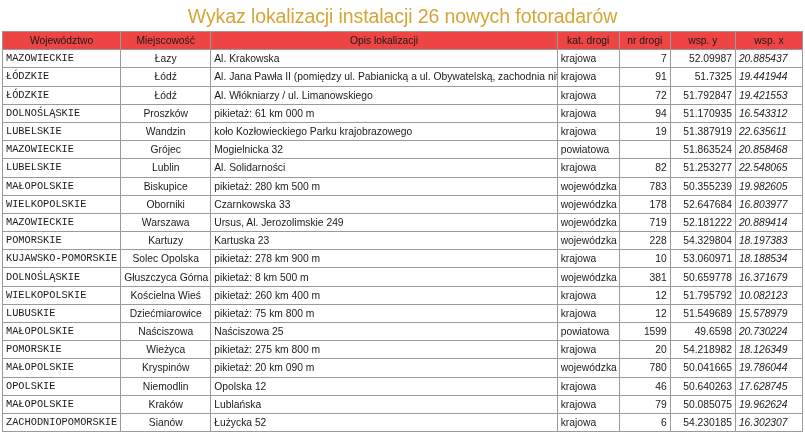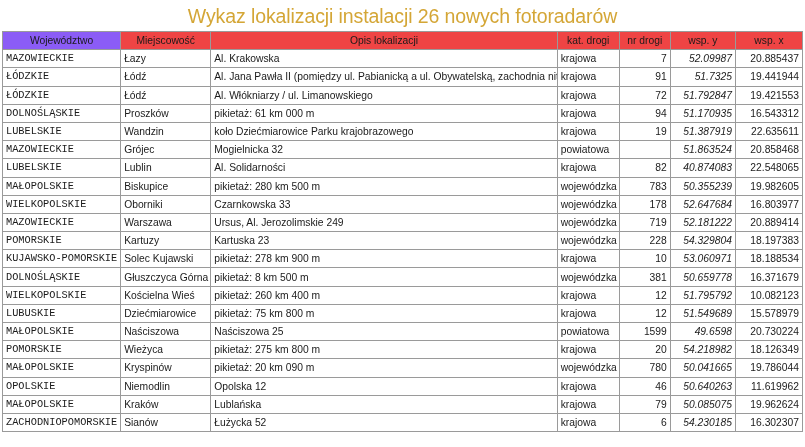--- a/index.html
+++ b/index.html
@@ -51,37 +51,37 @@
   }
   thead th {
     text-align: center;
     background: #ef4444;
     font-size: 10.4px;
     height: 15px;
     border: 1px solid #9a9a9a;
     color: #1a1a1a;
   }
   thead th.first-head {
-    background: #8b5cf6;
+    background: #ef4444;
   }
   col.c-woj     { width: 118px; }
   col.c-miej    { width: 90px;  }
   col.c-opis    { width: 346px; }
   col.c-kat     { width: 62px;  }
   col.c-nr      { width: 51px;  }
   col.c-wspy    { width: 65px;  }
   col.c-wspx    { width: 67px;  }
 
   td.woj  { text-align: left; font-family: Liberation Mono, monospace; }
-  td.miej { text-align: left; font-weight: bold; }
+  td.miej { text-align: center; font-weight: bold; }
   td.opis { text-align: left; }
   td.kat  { text-align: left; padding-left: 5px; }
   td.nr   { text-align: right; padding-right: 3px; }
-  td.wspy { text-align: right; padding-right: 3px; font-style: italic; }
-  td.wspx { text-align: right; padding-right: 3px; }
+  td.wspy { text-align: right; padding-right: 3px; }
+  td.wspx { padding-right: 3px; font-style: italic; }
 </style>
 </head>
 <body>
 
 <div class="page">
 
   <div class="title">Wykaz lokalizacji instalacji 26 nowych fotoradarów</div>
 
   <table class="radar-table">
     <colgroup>
@@ -137,42 +137,42 @@
           <td class="miej">Proszków</td>
           <td class="opis">pikietaż: 61 km 000 m</td>
           <td class="kat">krajowa</td>
           <td class="nr">94</td>
           <td class="wspy">51.170935</td>
           <td class="wspx">16.543312</td>
         </tr>
         <tr>
           <td class="woj">LUBELSKIE</td>
           <td class="miej">Wandzin</td>
-          <td class="opis">koło Dziećmiarowice Parku krajobrazowego</td>
+          <td class="opis">koło Kozłowieckiego Parku krajobrazowego</td>
           <td class="kat">krajowa</td>
           <td class="nr">19</td>
           <td class="wspy">51.387919</td>
           <td class="wspx">22.635611</td>
         </tr>
         <tr>
           <td class="woj">MAZOWIECKIE</td>
           <td class="miej">Grójec</td>
           <td class="opis">Mogielnicka 32</td>
           <td class="kat">powiatowa</td>
           <td class="nr"></td>
           <td class="wspy">51.863524</td>
           <td class="wspx">20.858468</td>
         </tr>
         <tr>
           <td class="woj">LUBELSKIE</td>
           <td class="miej">Lublin</td>
           <td class="opis">Al. Solidarności</td>
           <td class="kat">krajowa</td>
           <td class="nr">82</td>
-          <td class="wspy">40.874083</td>
+          <td class="wspy">51.253277</td>
           <td class="wspx">22.548065</td>
         </tr>
         <tr>
           <td class="woj">MAŁOPOLSKIE</td>
           <td class="miej">Biskupice</td>
           <td class="opis">pikietaż: 280 km 500 m</td>
           <td class="kat">wojewódzka</td>
           <td class="nr">783</td>
           <td class="wspy">50.355239</td>
           <td class="wspx">19.982605</td>
@@ -199,21 +199,21 @@
           <td class="woj">POMORSKIE</td>
           <td class="miej">Kartuzy</td>
           <td class="opis">Kartuska 23</td>
           <td class="kat">wojewódzka</td>
           <td class="nr">228</td>
           <td class="wspy">54.329804</td>
           <td class="wspx">18.197383</td>
         </tr>
         <tr>
           <td class="woj">KUJAWSKO-POMORSKIE</td>
-          <td class="miej">Solec Kujawski</td>
+          <td class="miej">Solec Opolska</td>
           <td class="opis">pikietaż: 278 km 900 m</td>
           <td class="kat">krajowa</td>
           <td class="nr">10</td>
           <td class="wspy">53.060971</td>
           <td class="wspx">18.188534</td>
         </tr>
         <tr>
           <td class="woj">DOLNOŚLĄSKIE</td>
           <td class="miej">Głuszczyca Górna</td>
           <td class="opis">pikietaż: 8 km 500 m</td>
@@ -267,21 +267,21 @@
           <td class="wspy">50.041665</td>
           <td class="wspx">19.786044</td>
         </tr>
         <tr>
           <td class="woj">OPOLSKIE</td>
           <td class="miej">Niemodlin</td>
           <td class="opis">Opolska 12</td>
           <td class="kat">krajowa</td>
           <td class="nr">46</td>
           <td class="wspy">50.640263</td>
-          <td class="wspx">11.619962</td>
+          <td class="wspx">17.628745</td>
         </tr>
         <tr>
           <td class="woj">MAŁOPOLSKIE</td>
           <td class="miej">Kraków</td>
           <td class="opis">Lublańska</td>
           <td class="kat">krajowa</td>
           <td class="nr">79</td>
           <td class="wspy">50.085075</td>
           <td class="wspx">19.962624</td>
         </tr>

